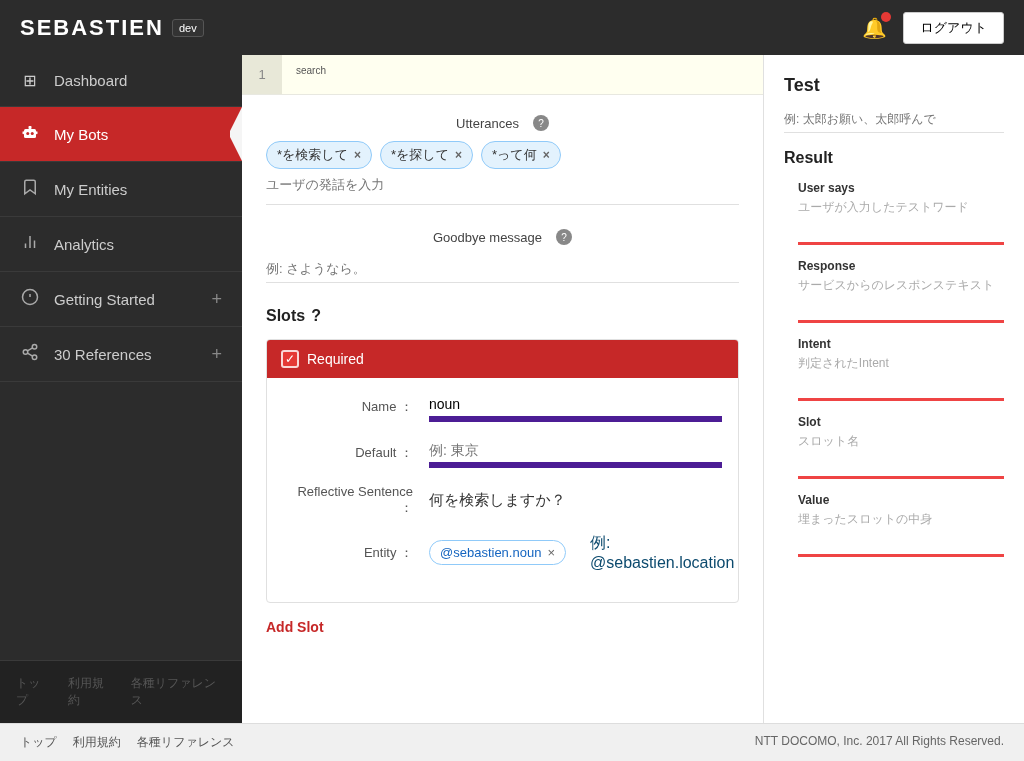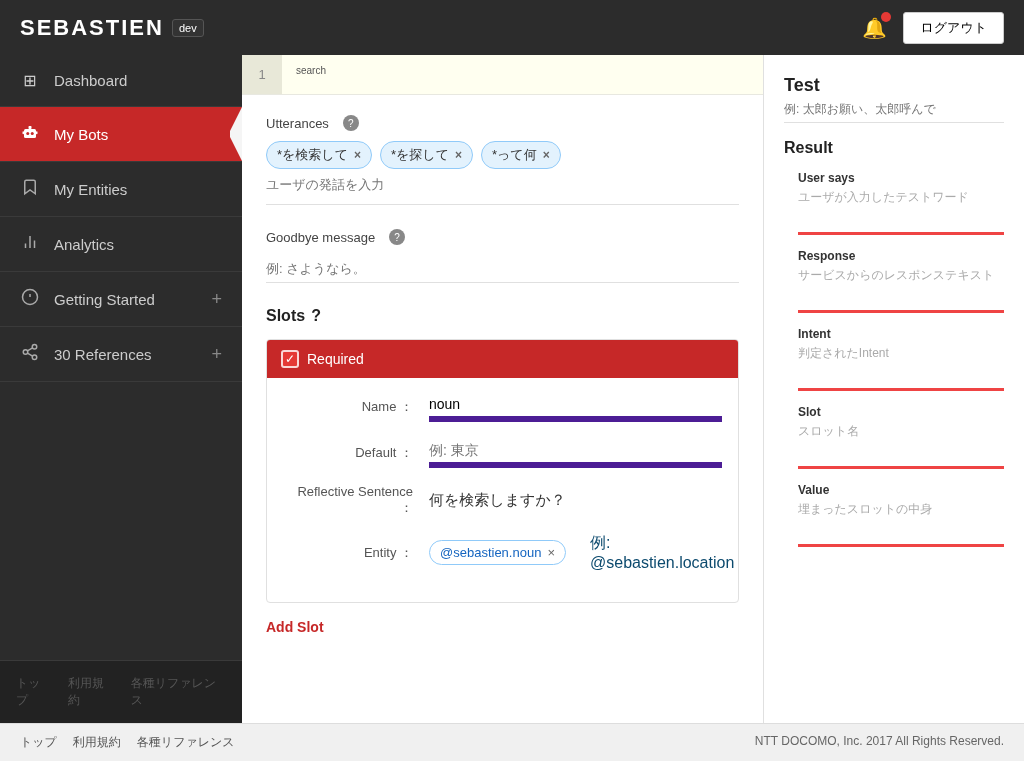--- a/index.html
+++ b/index.html
@@ -176,20 +176,21 @@
     .form-section {
       margin-bottom: 24px;
     }
     .form-label {
       font-size: 13px;
       color: #444;
       margin-bottom: 10px;
       display: flex;
       align-items: center;
       gap: 14px;
+      justify-content: center;
     }
     .form-label .help-badge {
       background: #888;
       color: white;
       border-radius: 50%;
       width: 16px;
       height: 16px;
       font-size: 10px;
       display: inline-flex;
       align-items: center;
@@ -350,20 +351,21 @@
       width: 260px;
       background: #fff;
       padding: 20px;
       overflow-y: auto;
       flex-shrink: 0;
     }
     .test-title {
       font-size: 18px;
       font-weight: 700;
       color: #222;
+      margin-bottom: 10px;
     }
     .test-input {
       border: none;
       border-bottom: 1px solid #e0e0e0;
       width: 100%;
       padding: 6px 0;
       font-size: 12px;
       color: #aaa;
       outline: none;
       margin-bottom: 16px;

